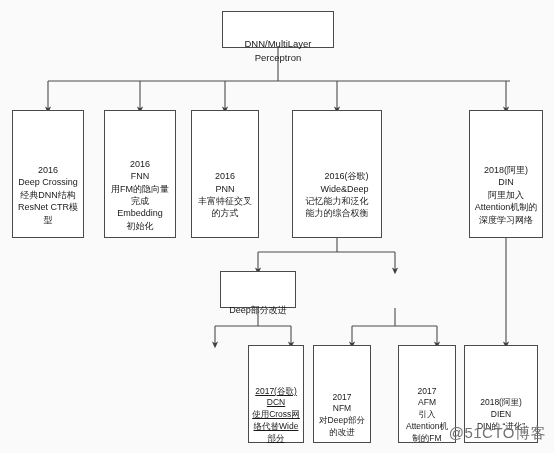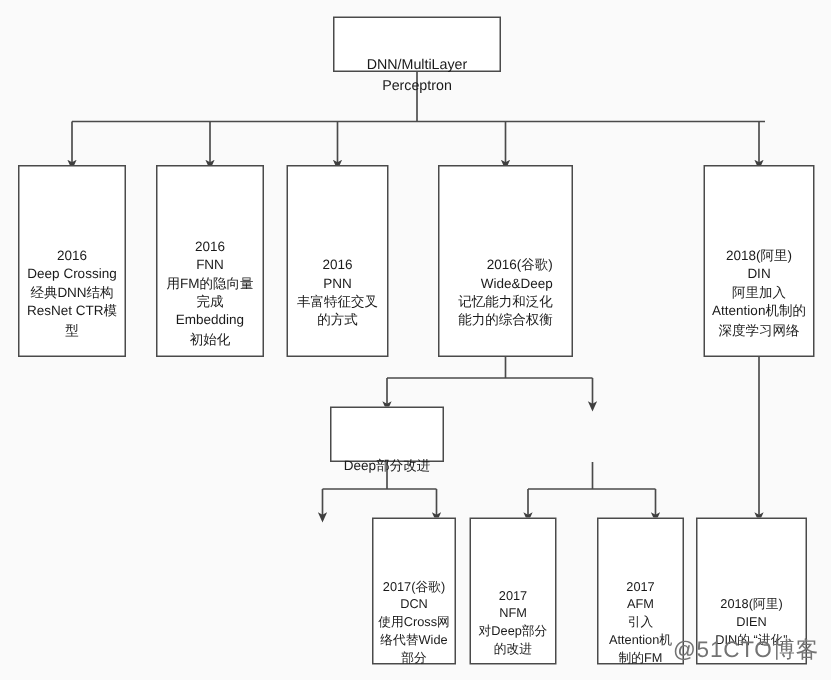--- a/index.html
+++ b/index.html
@@ -143,21 +143,21 @@
 Attention机制的
 深度学习网络</span>
   </div>
 
   <div class="node node-branch" style="left:220px; top:271px; width:76px; height:37px;">
     <span class="label">Deep部分改进</span>
   </div>
 
 
 
-  <div class="node node-l2" style="left:248px; top:345px; width:56px; height:98px;">
+  <div class="node node-l2" style="left:248px; top:345px; width:56px; height:98px;text-decoration:underline;">
     <span class="label">2017(谷歌)
 DCN
 使用Cross网
 络代替Wide
 部分</span>
   </div>
 
   <div class="node node-l2" style="left:313px; top:345px; width:58px; height:98px;">
     <span class="label">2017
 NFM

